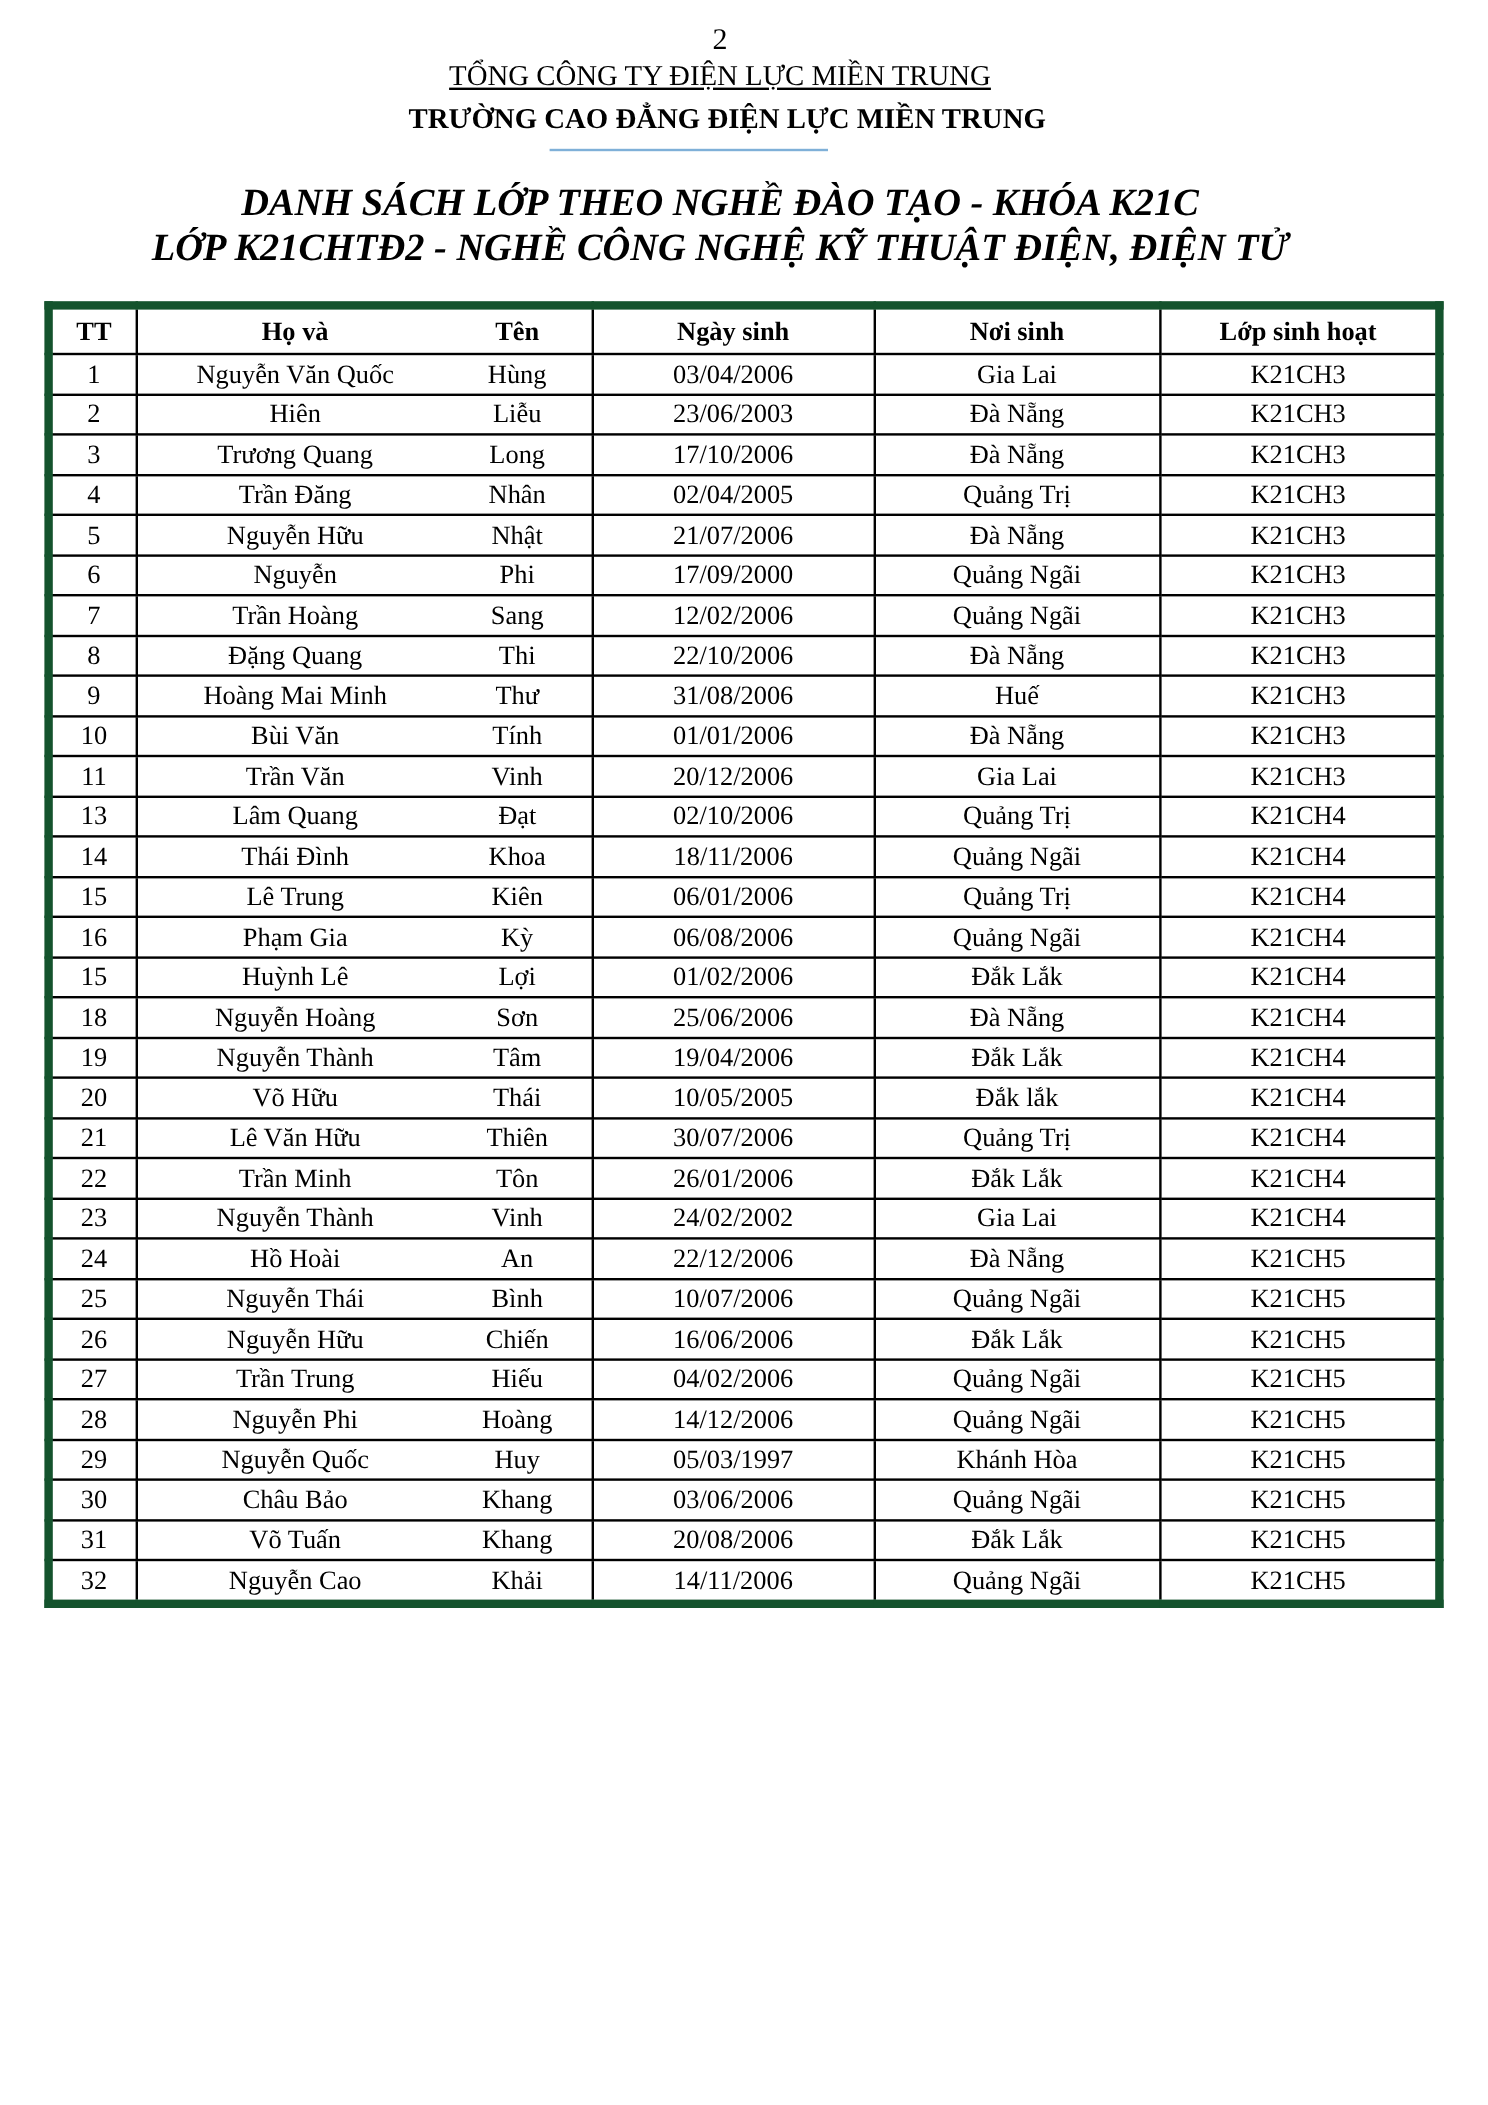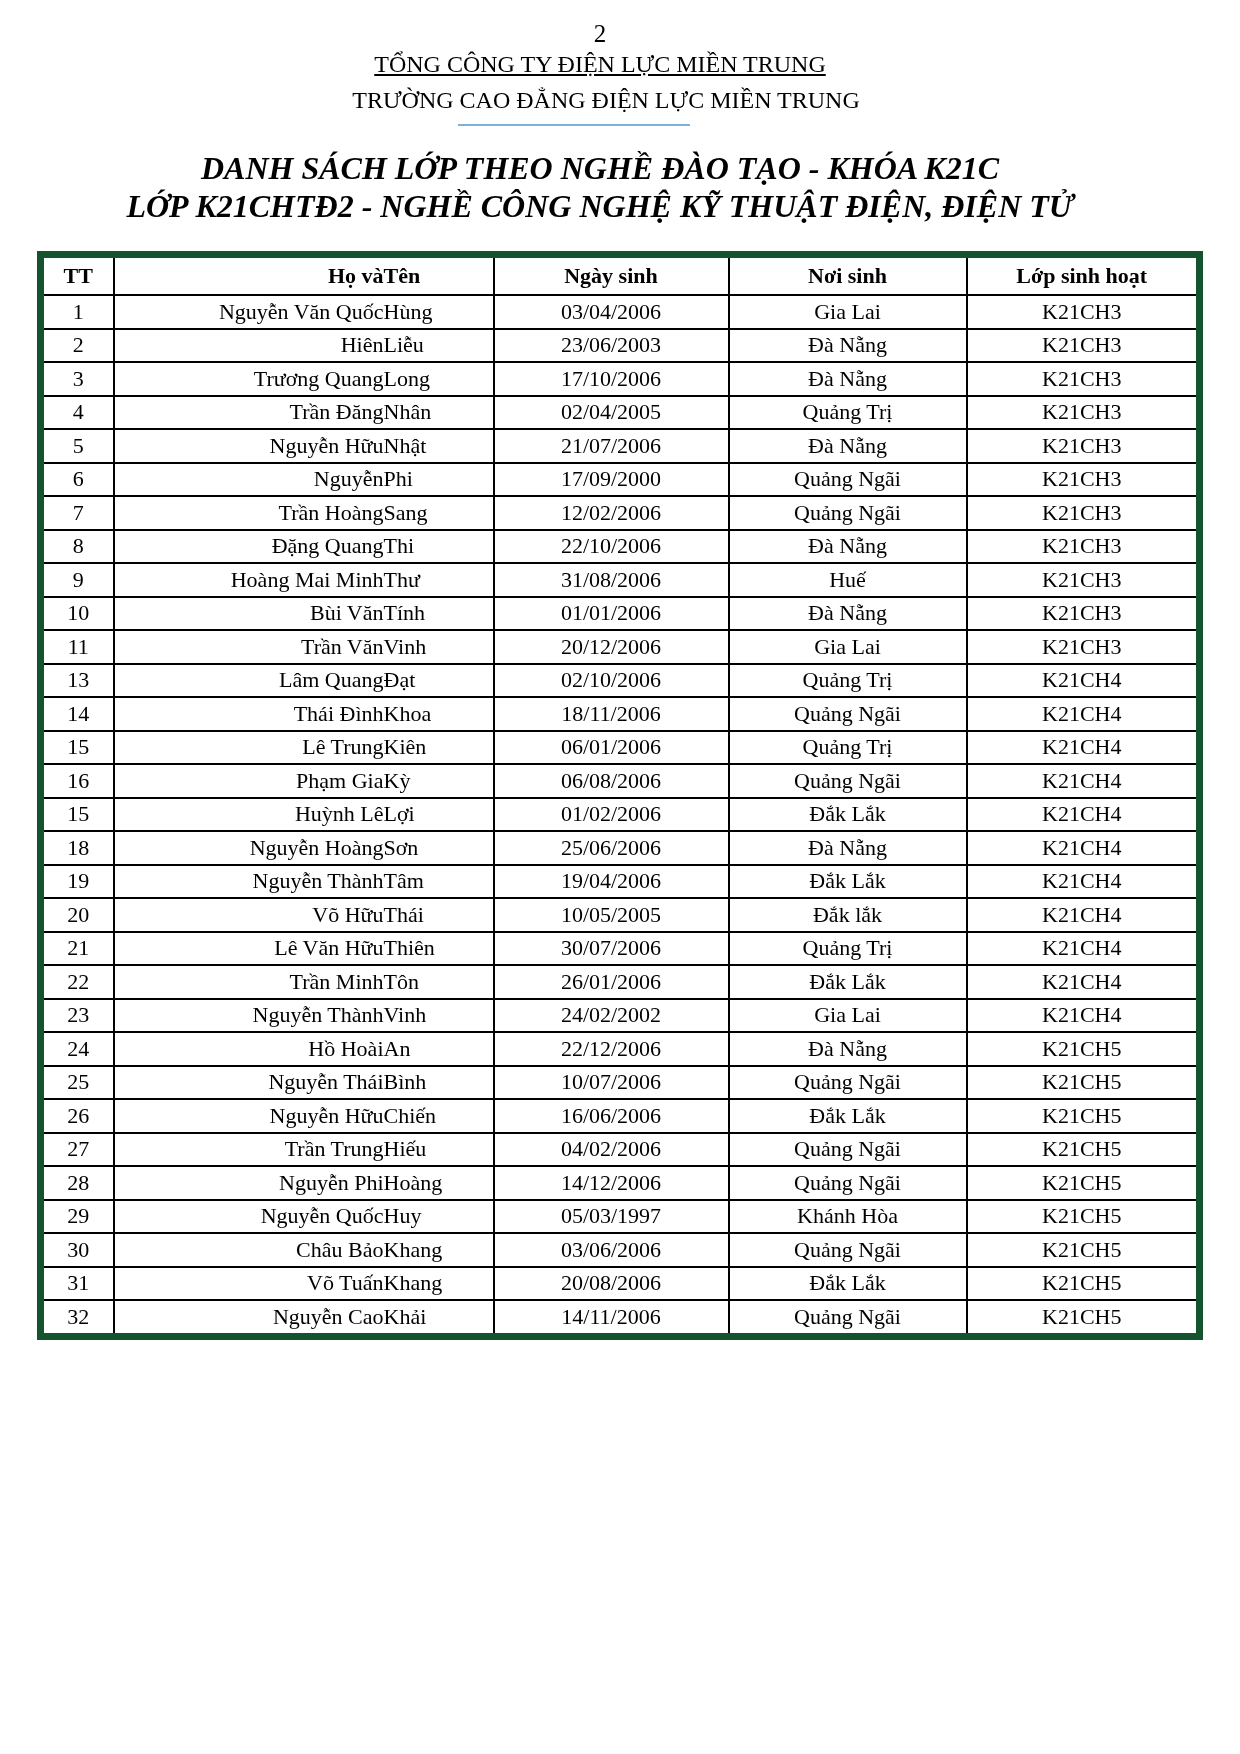--- a/index.html
+++ b/index.html
@@ -14,21 +14,21 @@
   }
   .center-block { text-align: center; width: 1200px; }
   .page-number {
     padding-top: 20px;
     font-size: 25px;
     text-align: center;
     width: 1200px;
   }
   .heading { font-size: 24px; line-height: 32px; }
   .org { font-weight: normal; text-decoration: underline; }
-  .school { margin-top: 4px; font-weight: normal; padding-left: 12px; }
+  .school { margin-top: 4px; font-weight: bold; padding-left: 12px; }
   .rule {
     height: 2px;
     width: 232px;
     margin: 8px auto 0 auto;
     transform: translateX(-26px);
   }
   .title { font-size: 32px; font-weight: bold; line-height: 33px; font-style: italic; }
   .t1 { margin-top: 26px; }
   .t2 { margin-top: 5px; }
   .note {
@@ -54,25 +54,25 @@
     padding: 0;
     overflow: hidden;
   }
   table.roster th { font-weight: bold; height: 36px; }
   table.roster td { height: 31.5px; }
   .c-tt { text-align: center; }
   .c-center { text-align: center; }
   .name-flex { display: flex; align-items: center; }
   .name-flex .ho {
     width: 247px;
-    padding-left: 22px;
-    text-align: right;
+    padding-left: 8px;
+    text-align: center;
     white-space: nowrap;
   }
-  .name-flex .ten { flex: 1; text-align: left; white-space: nowrap; }
+  .name-flex .ten { flex: 1; text-align: center; white-space: nowrap; }
 </style>
 </head>
 <body>
 
 <div class="page">
 
   <div class="page-number">2</div>
 
   <div class="center-block">
     <div class="heading org">TỔNG CÔNG TY ĐIỆN LỰC MIỀN TRUNG</div>

